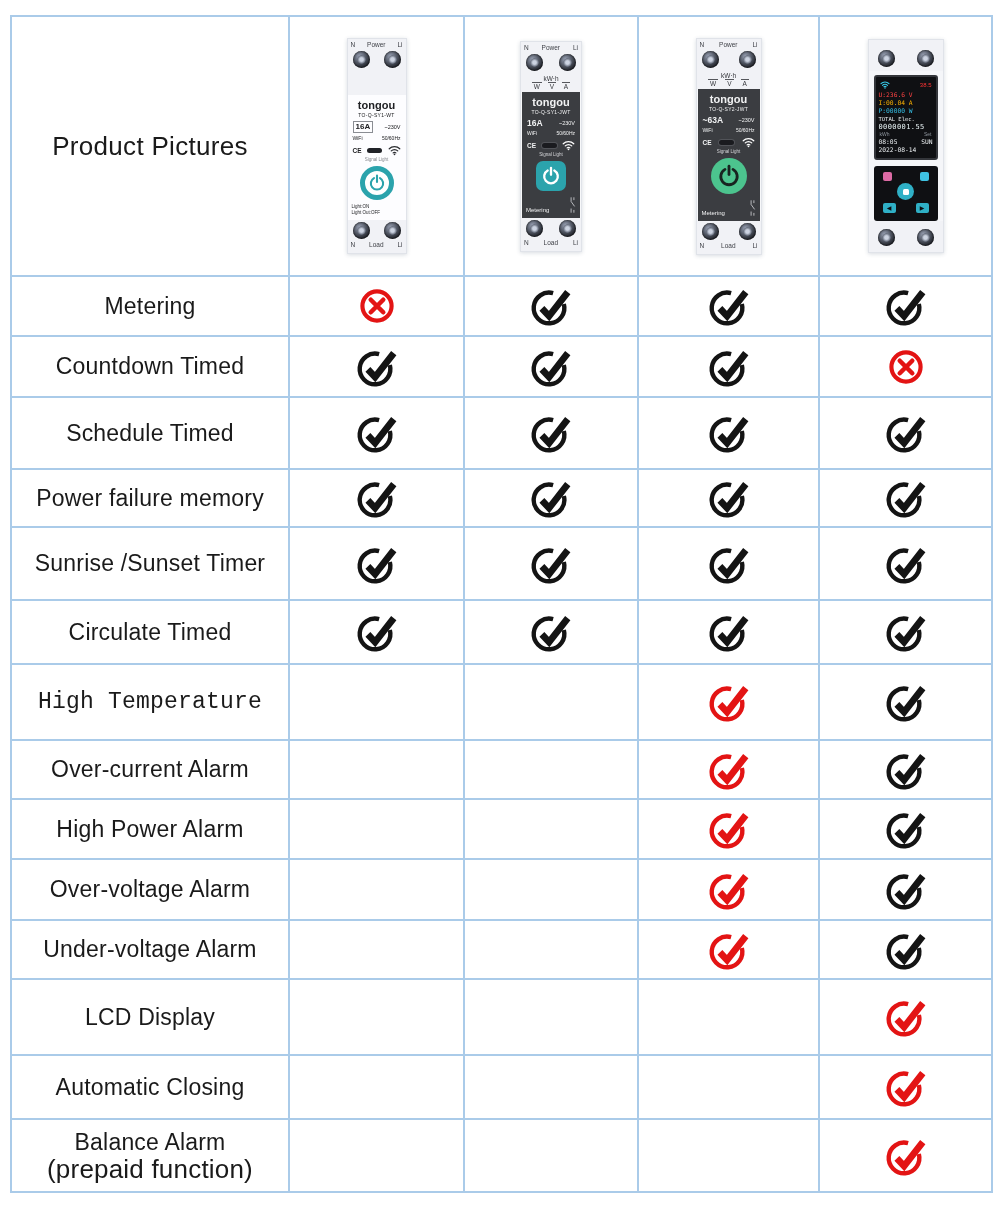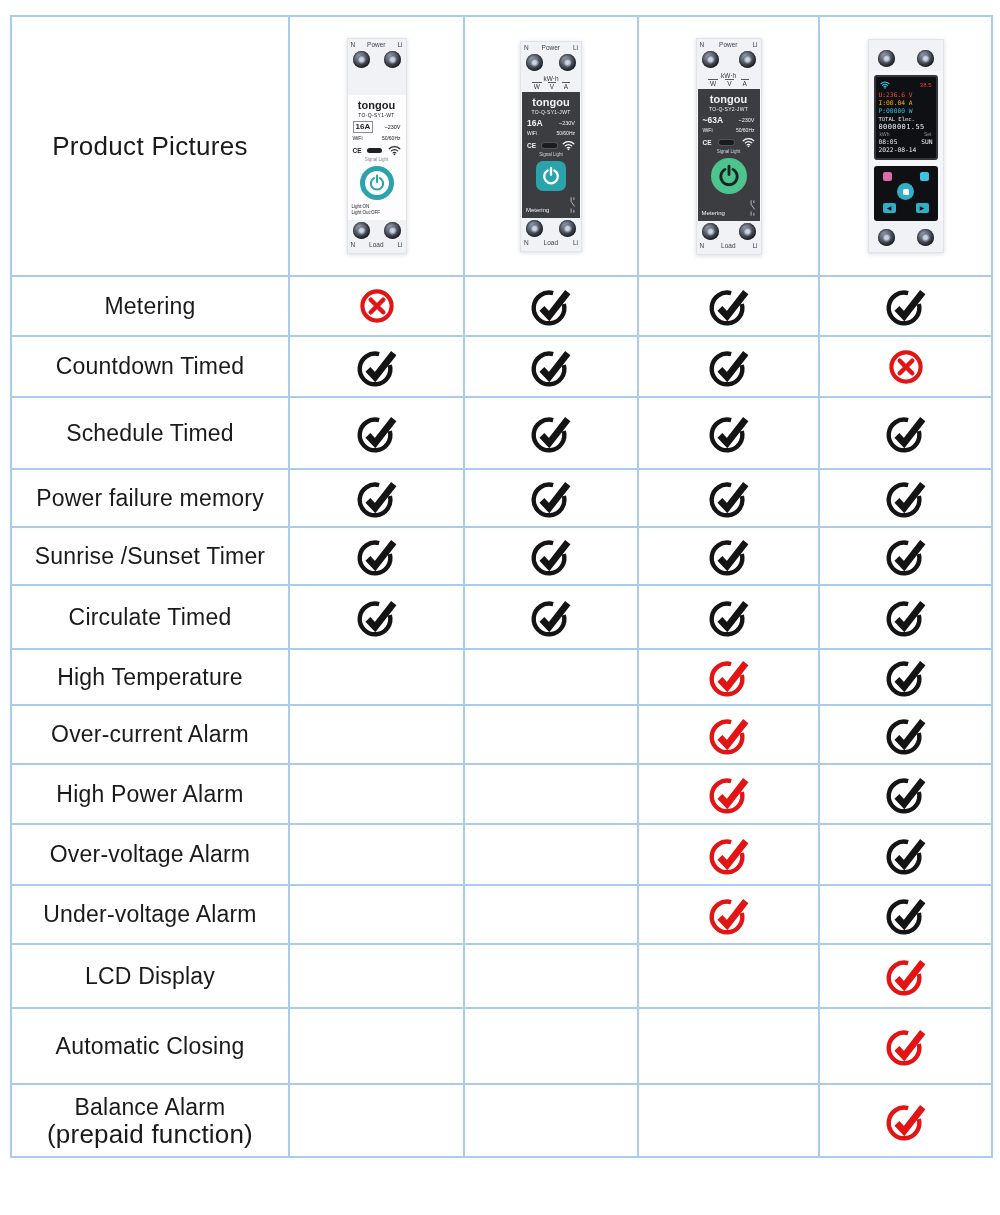--- a/index.html
+++ b/index.html
@@ -459,21 +459,21 @@
             </svg></span></td>
         <td><span class="mark i-black" style="width: 46px; height: 46px;"><svg viewBox="0 0 48 48" width="100%" height="100%">
               <path d="M26.2 10.6 A16 16 0 1 0 37.4 21.9" fill="none" stroke="currentColor" stroke-width="4.6"></path>
               <path d="M14.5 26.5 L22 34.5 L41.5 9.5" fill="none" stroke="currentColor" stroke-width="7"></path>
             </svg></span></td>
         <td><span class="mark i-black" style="width: 46px; height: 46px;"><svg viewBox="0 0 48 48" width="100%" height="100%">
               <path d="M26.2 10.6 A16 16 0 1 0 37.4 21.9" fill="none" stroke="currentColor" stroke-width="4.6"></path>
               <path d="M14.5 26.5 L22 34.5 L41.5 9.5" fill="none" stroke="currentColor" stroke-width="7"></path>
             </svg></span></td>
       </tr>
-      <tr style="height: 58px; margin-top: 13px;">
+      <tr style="height: 73px; margin-top: 13px;">
         <td class="flabel">
           <div>Sunrise /Sunset Timer</div>
         </td>
         <td><span class="mark i-black" style="width: 46px; height: 46px;"><svg viewBox="0 0 48 48" width="100%" height="100%">
               <path d="M26.2 10.6 A16 16 0 1 0 37.4 21.9" fill="none" stroke="currentColor" stroke-width="4.6"></path>
               <path d="M14.5 26.5 L22 34.5 L41.5 9.5" fill="none" stroke="currentColor" stroke-width="7"></path>
             </svg></span></td>
         <td><span class="mark i-black" style="width: 46px; height: 46px;"><svg viewBox="0 0 48 48" width="100%" height="100%">
               <path d="M26.2 10.6 A16 16 0 1 0 37.4 21.9" fill="none" stroke="currentColor" stroke-width="4.6"></path>
               <path d="M14.5 26.5 L22 34.5 L41.5 9.5" fill="none" stroke="currentColor" stroke-width="7"></path>
@@ -501,21 +501,21 @@
             </svg></span></td>
         <td><span class="mark i-black" style="width: 46px; height: 46px;"><svg viewBox="0 0 48 48" width="100%" height="100%">
               <path d="M26.2 10.6 A16 16 0 1 0 37.4 21.9" fill="none" stroke="currentColor" stroke-width="4.6"></path>
               <path d="M14.5 26.5 L22 34.5 L41.5 9.5" fill="none" stroke="currentColor" stroke-width="7"></path>
             </svg></span></td>
         <td><span class="mark i-black" style="width: 46px; height: 46px;"><svg viewBox="0 0 48 48" width="100%" height="100%">
               <path d="M26.2 10.6 A16 16 0 1 0 37.4 21.9" fill="none" stroke="currentColor" stroke-width="4.6"></path>
               <path d="M14.5 26.5 L22 34.5 L41.5 9.5" fill="none" stroke="currentColor" stroke-width="7"></path>
             </svg></span></td>
       </tr>
-      <tr style="height: 56px;">
+      <tr style="height: 76px; font-family: Liberation Mono, monospace;">
         <td class="flabel">
           <div>High Temperature</div>
         </td>
         <td></td>
         <td></td>
         <td><span class="mark i-red" style="width: 46px; height: 46px;"><svg viewBox="0 0 48 48" width="100%" height="100%">
               <path d="M26.2 10.6 A16 16 0 1 0 37.4 21.9" fill="none" stroke="currentColor" stroke-width="4.6"></path>
               <path d="M14.5 26.5 L22 34.5 L41.5 9.5" fill="none" stroke="currentColor" stroke-width="7"></path>
             </svg></span></td>
         <td><span class="mark i-black" style="width: 46px; height: 46px;"><svg viewBox="0 0 48 48" width="100%" height="100%">
@@ -576,33 +576,33 @@
         <td></td>
         <td><span class="mark i-red" style="width: 46px; height: 46px;"><svg viewBox="0 0 48 48" width="100%" height="100%">
               <path d="M26.2 10.6 A16 16 0 1 0 37.4 21.9" fill="none" stroke="currentColor" stroke-width="4.6"></path>
               <path d="M14.5 26.5 L22 34.5 L41.5 9.5" fill="none" stroke="currentColor" stroke-width="7"></path>
             </svg></span></td>
         <td><span class="mark i-black" style="width: 46px; height: 46px;"><svg viewBox="0 0 48 48" width="100%" height="100%">
               <path d="M26.2 10.6 A16 16 0 1 0 37.4 21.9" fill="none" stroke="currentColor" stroke-width="4.6"></path>
               <path d="M14.5 26.5 L22 34.5 L41.5 9.5" fill="none" stroke="currentColor" stroke-width="7"></path>
             </svg></span></td>
       </tr>
-      <tr style="height: 64px;">
+      <tr style="height: 76px;">
         <td class="flabel">
           <div>LCD Display</div>
         </td>
         <td></td>
         <td></td>
         <td></td>
         <td><span class="mark i-red" style="width: 46px; height: 46px;"><svg viewBox="0 0 48 48" width="100%" height="100%">
               <path d="M26.2 10.6 A16 16 0 1 0 37.4 21.9" fill="none" stroke="currentColor" stroke-width="4.6"></path>
               <path d="M14.5 26.5 L22 34.5 L41.5 9.5" fill="none" stroke="currentColor" stroke-width="7"></path>
             </svg></span></td>
       </tr>
-      <tr style="height: 76px; padding-left: 39px;">
+      <tr style="height: 64px; padding-left: 39px;">
         <td class="flabel">
           <div>Automatic Closing</div>
         </td>
         <td></td>
         <td></td>
         <td></td>
         <td><span class="mark i-red" style="width: 46px; height: 46px;"><svg viewBox="0 0 48 48" width="100%" height="100%">
               <path d="M26.2 10.6 A16 16 0 1 0 37.4 21.9" fill="none" stroke="currentColor" stroke-width="4.6"></path>
               <path d="M14.5 26.5 L22 34.5 L41.5 9.5" fill="none" stroke="currentColor" stroke-width="7"></path>
             </svg></span></td>

